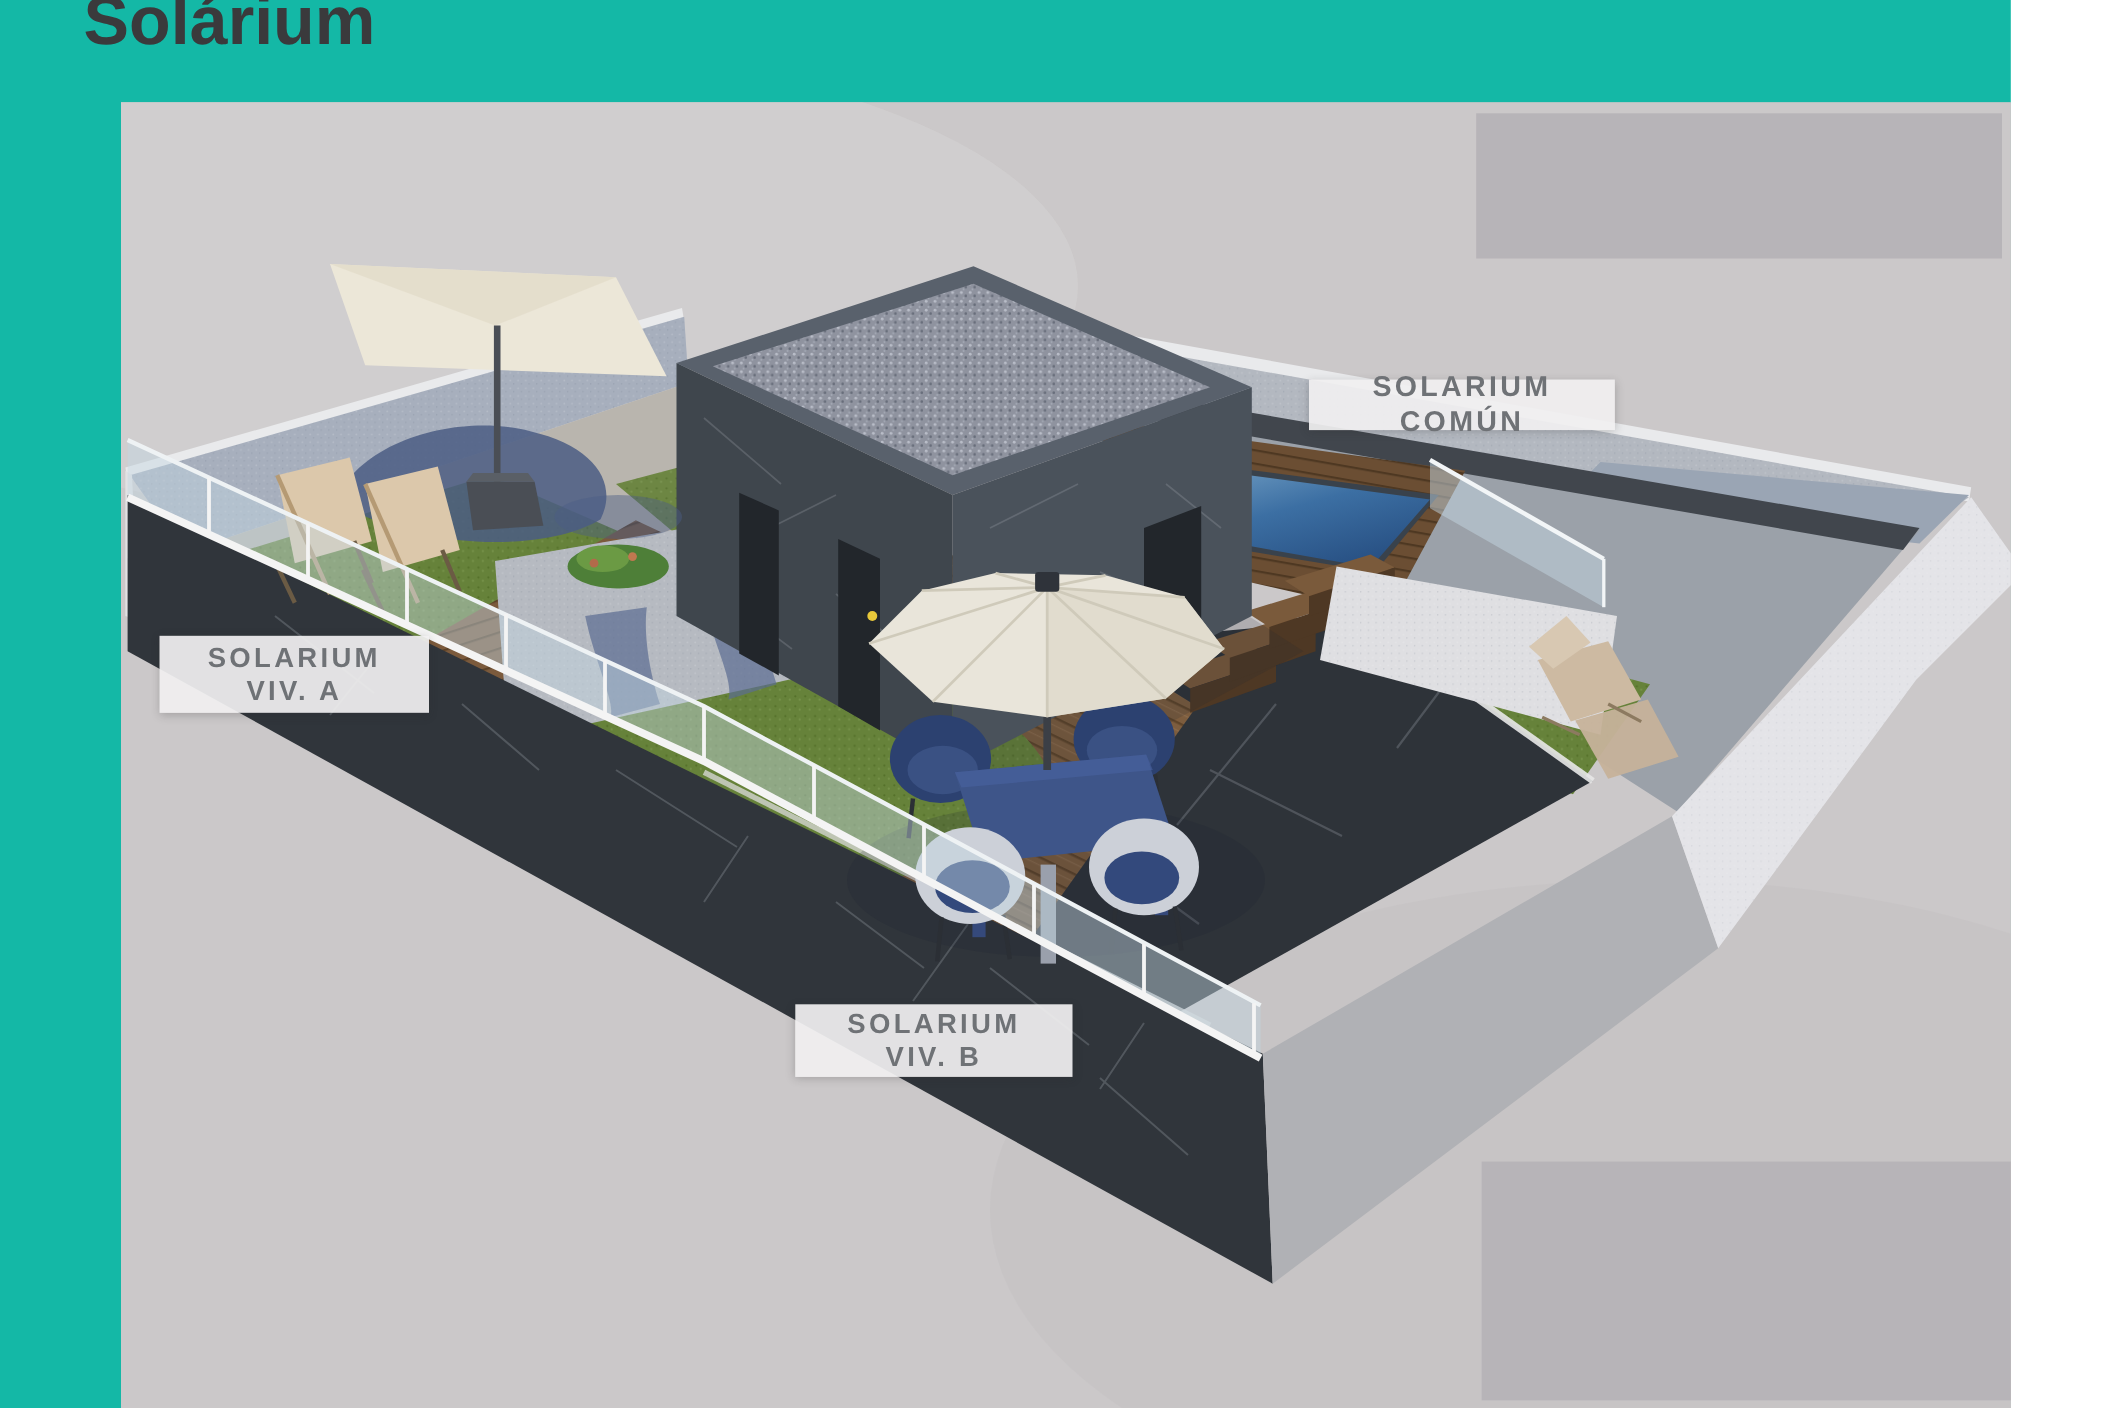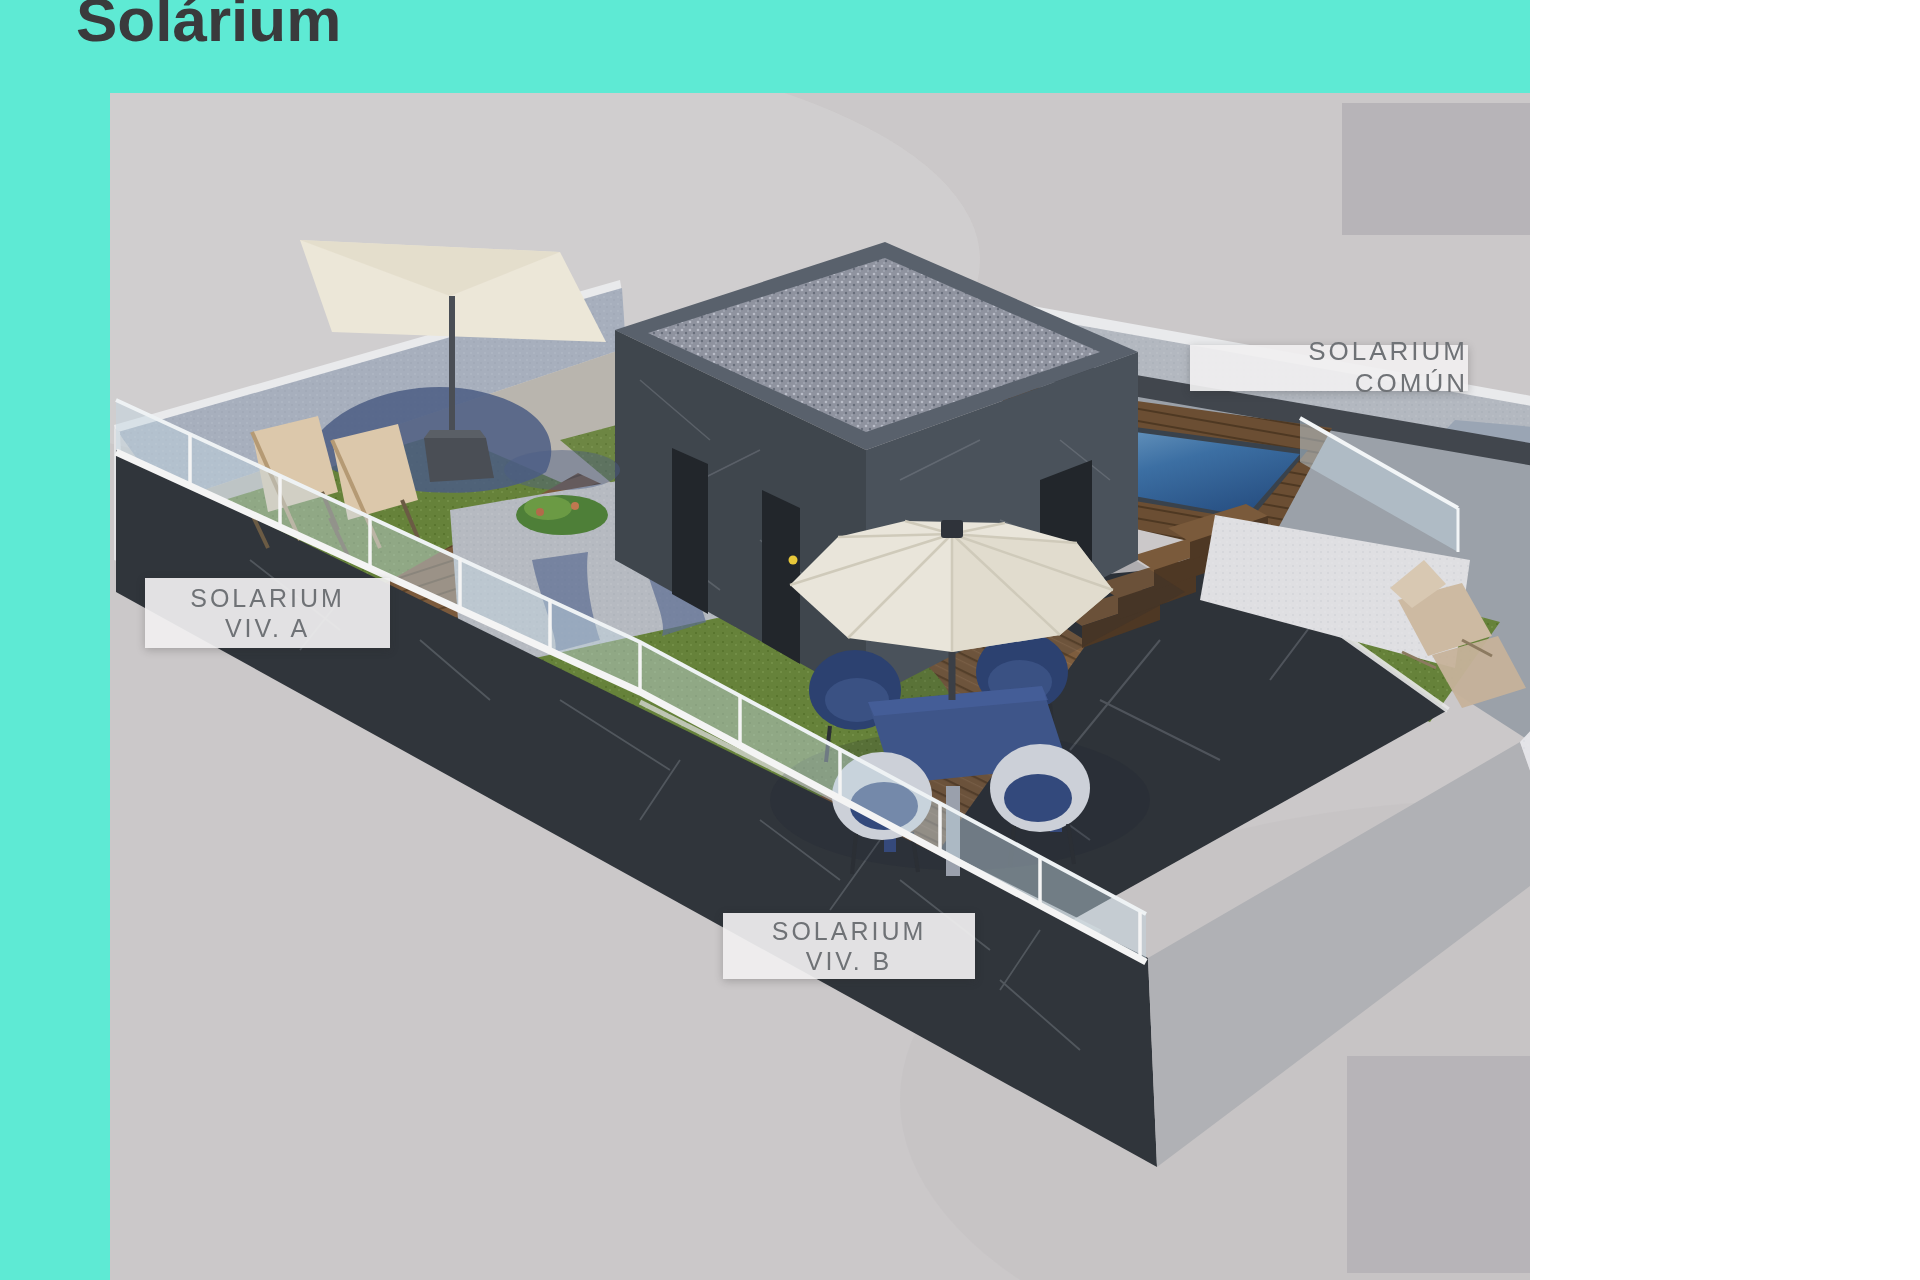--- a/index.html
+++ b/index.html
@@ -1,23 +1,23 @@
 <!DOCTYPE html>
 <html><head>
 <meta charset="utf-8">
 <style>
   html,body{margin:0;padding:0;background:#ffffff;}
-  .page{position:relative;width:1530px;height:1280px;background:#5eead4;overflow:hidden;
+  .page{position:relative;width:1828px;height:1280px;background:#14b8a6;overflow:hidden;
         font-family:"Liberation Sans",sans-serif;}
   .page-title{position:absolute;left:76px;top:-16px;margin:0;font-size:62px;font-weight:bold;
         letter-spacing:0px;color:#3a3a3c;}
   .scene{position:absolute;left:110px;top:93px;width:1747px;height:1187px;background:#cbc8c9;}
   .scene svg{position:absolute;left:-110px;top:-93px;width:1920px;height:1280px;display:block;}
-  .tag{position:absolute;background:rgba(240,239,240,0.93);color:#6f7276;font-weight:normal;
-       text-align:right;box-shadow:0 2px 8px rgba(40,40,40,0.25);line-height:1.22;}
+  .tag{position:absolute;background:rgba(240,239,240,0.93);color:#6f7276;font-weight:bold;
+       text-align:center;box-shadow:0 2px 8px rgba(40,40,40,0.25);line-height:1.22;}
   .tag-comun{left:1190px;top:345px;width:278px;height:46px;font-size:26px;letter-spacing:3px;
        display:flex;align-items:center;justify-content:center;}
   .tag-viva{left:145px;top:578px;width:245px;height:70px;font-size:25px;letter-spacing:3px;
        display:flex;flex-direction:column;align-items:center;justify-content:center;}
   .tag-vivb{left:723px;top:913px;width:252px;height:66px;font-size:25px;letter-spacing:3px;
        display:flex;flex-direction:column;align-items:center;justify-content:center;}
   .redact{position:absolute;background:#b5b2b6;opacity:.92;}
   .redact-top{left:1232px;top:10px;width:478px;height:132px;}
   .redact-bottom{left:1237px;top:963px;width:508px;height:217px;}
 </style>

